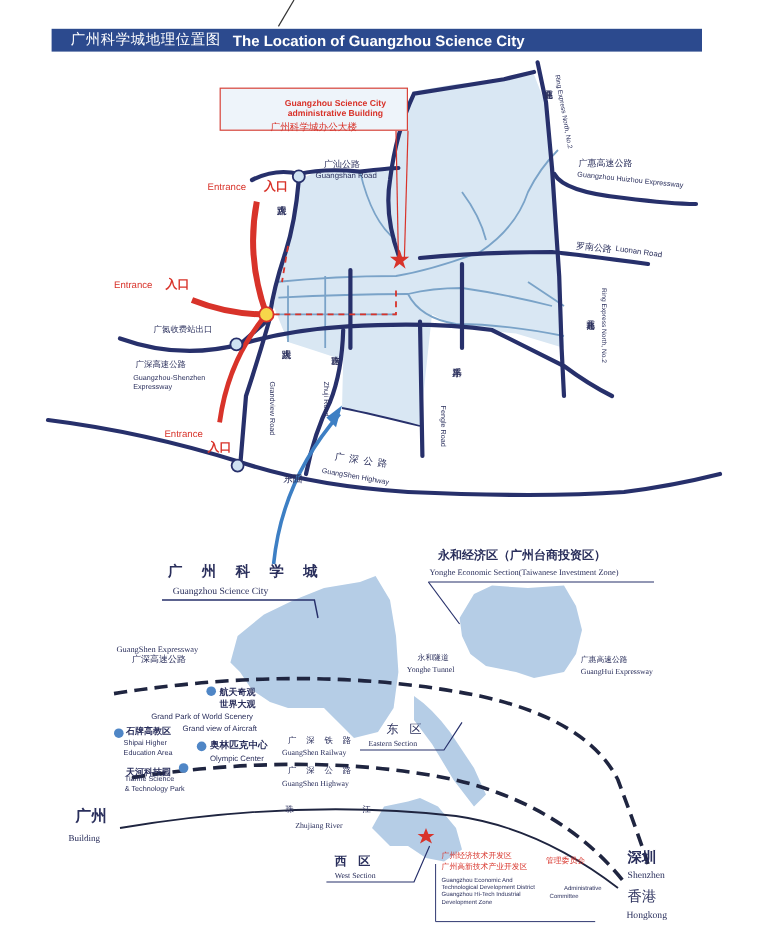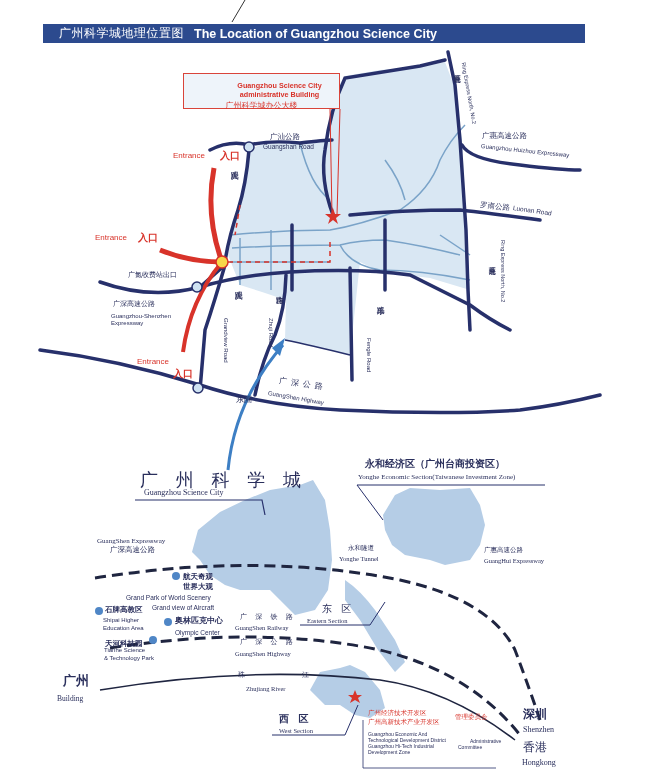--- a/index.html
+++ b/index.html
@@ -167,21 +167,21 @@
 
 <div class="lbl" style="left:188px;top:396px;font-size:8px;margin-left:48px;">东圃</div>
 
 <div class="lbl red sans" style="left:173px;top:152px;font-size:8px;">Entrance</div>
 <div class="lbl red" style="left:220px;top:150px;font-size:10px;font-weight:bold;">入口</div>
 <div class="lbl red sans" style="left:95px;top:234px;font-size:8px;">Entrance</div>
 <div class="lbl red" style="left:138px;top:232px;font-size:10px;font-weight:bold;">入口</div>
 <div class="lbl red sans" style="left:137px;top:358px;font-size:8px;">Entrance</div>
 <div class="lbl red" style="left:173px;top:368px;font-size:10px;font-weight:bold;">入口</div>
 
-<div class="lbl" style="left:140px;top:470px;font-size:18px;font-weight:normal;letter-spacing:6px;text-align:center;">广 州 科 学 城</div>
+<div class="lbl" style="left:140px;top:470px;font-size:12px;font-weight:bold;letter-spacing:6px;text-align:center;">广 州 科 学 城</div>
 <div class="lbl serif" style="left:144px;top:489px;font-size:8px;">Guangzhou  Science City</div>
 
 <div class="lbl" style="left:365px;top:458px;font-size:10px;font-weight:bold;">永和经济区（广州台商投资区）</div>
 <div class="lbl serif" style="left:358px;top:474px;font-size:7px;">Yonghe Economic Section(Taiwanese Investment Zone)</div>
 
 <div class="lbl" style="left:348px;top:545px;font-size:6.5px;">永和隧道</div>
 <div class="lbl serif" style="left:339px;top:555px;font-size:6.5px;">Yonghe Tunnel</div>
 
 <div class="lbl" style="left:484px;top:547px;font-size:6.5px;">广惠高速公路</div>
 <div class="lbl serif" style="left:484px;top:557px;font-size:6.5px;">GuangHui Expressway</div>

